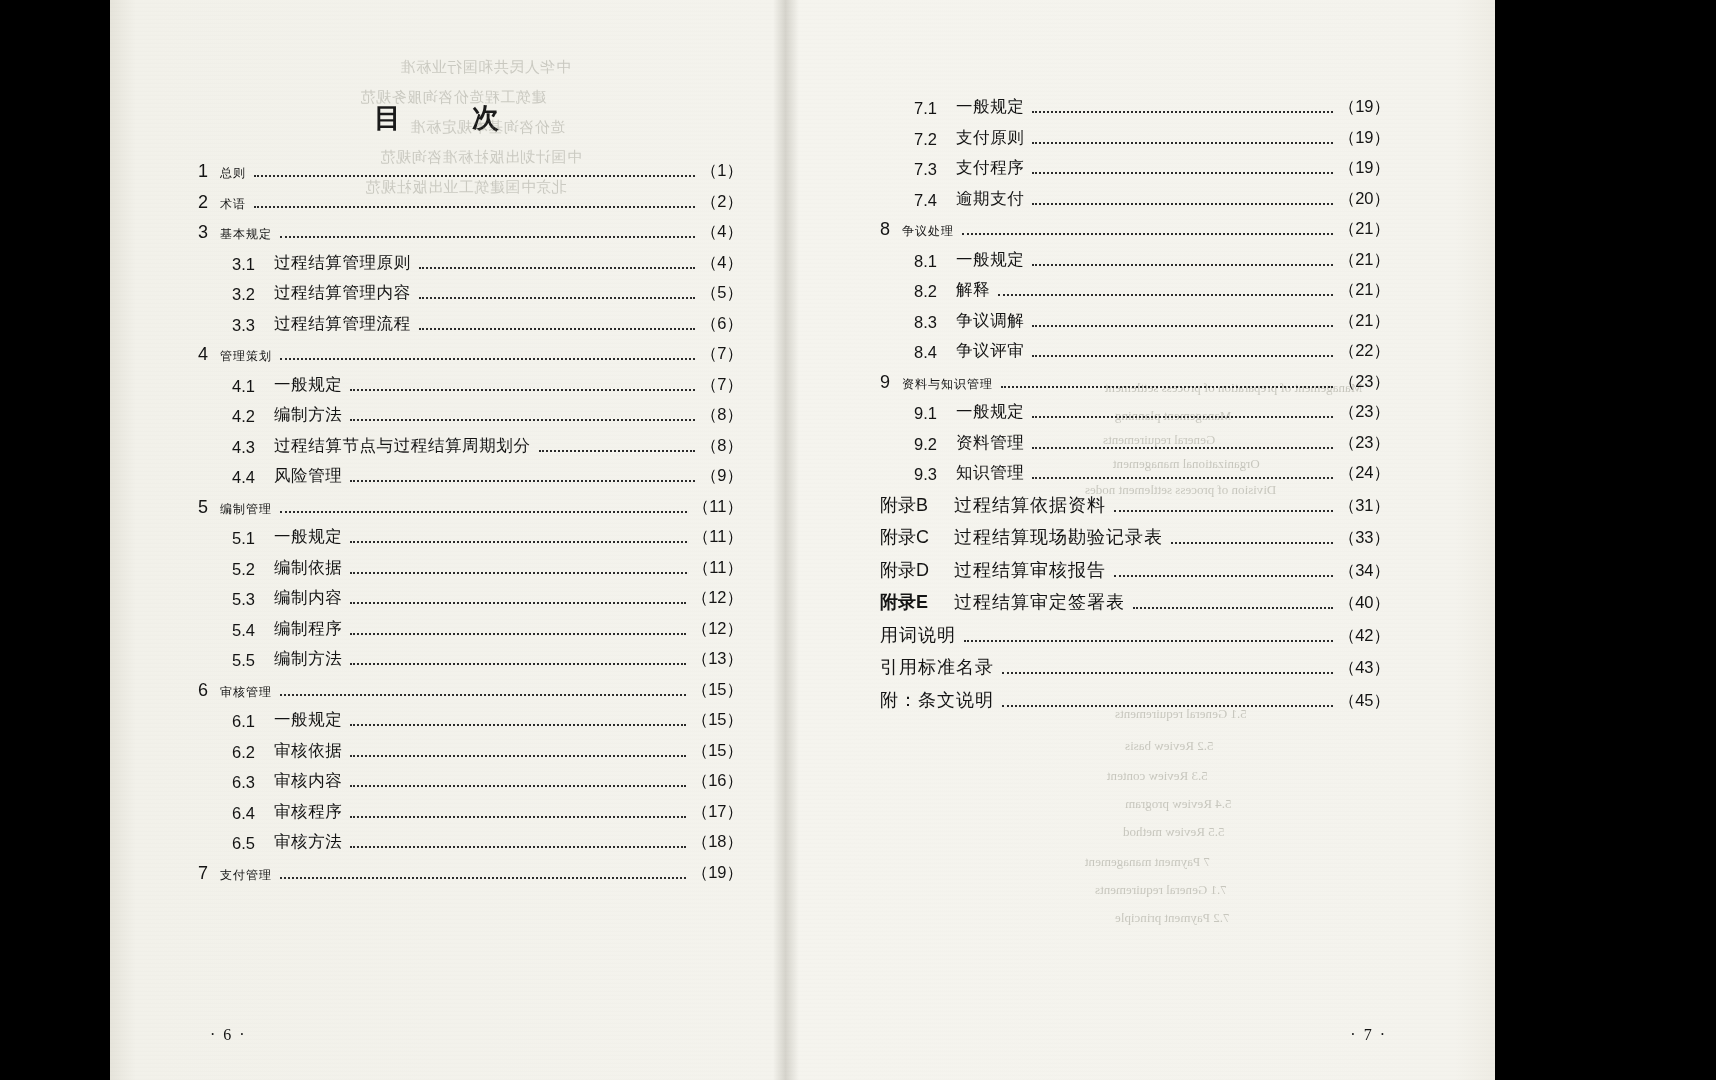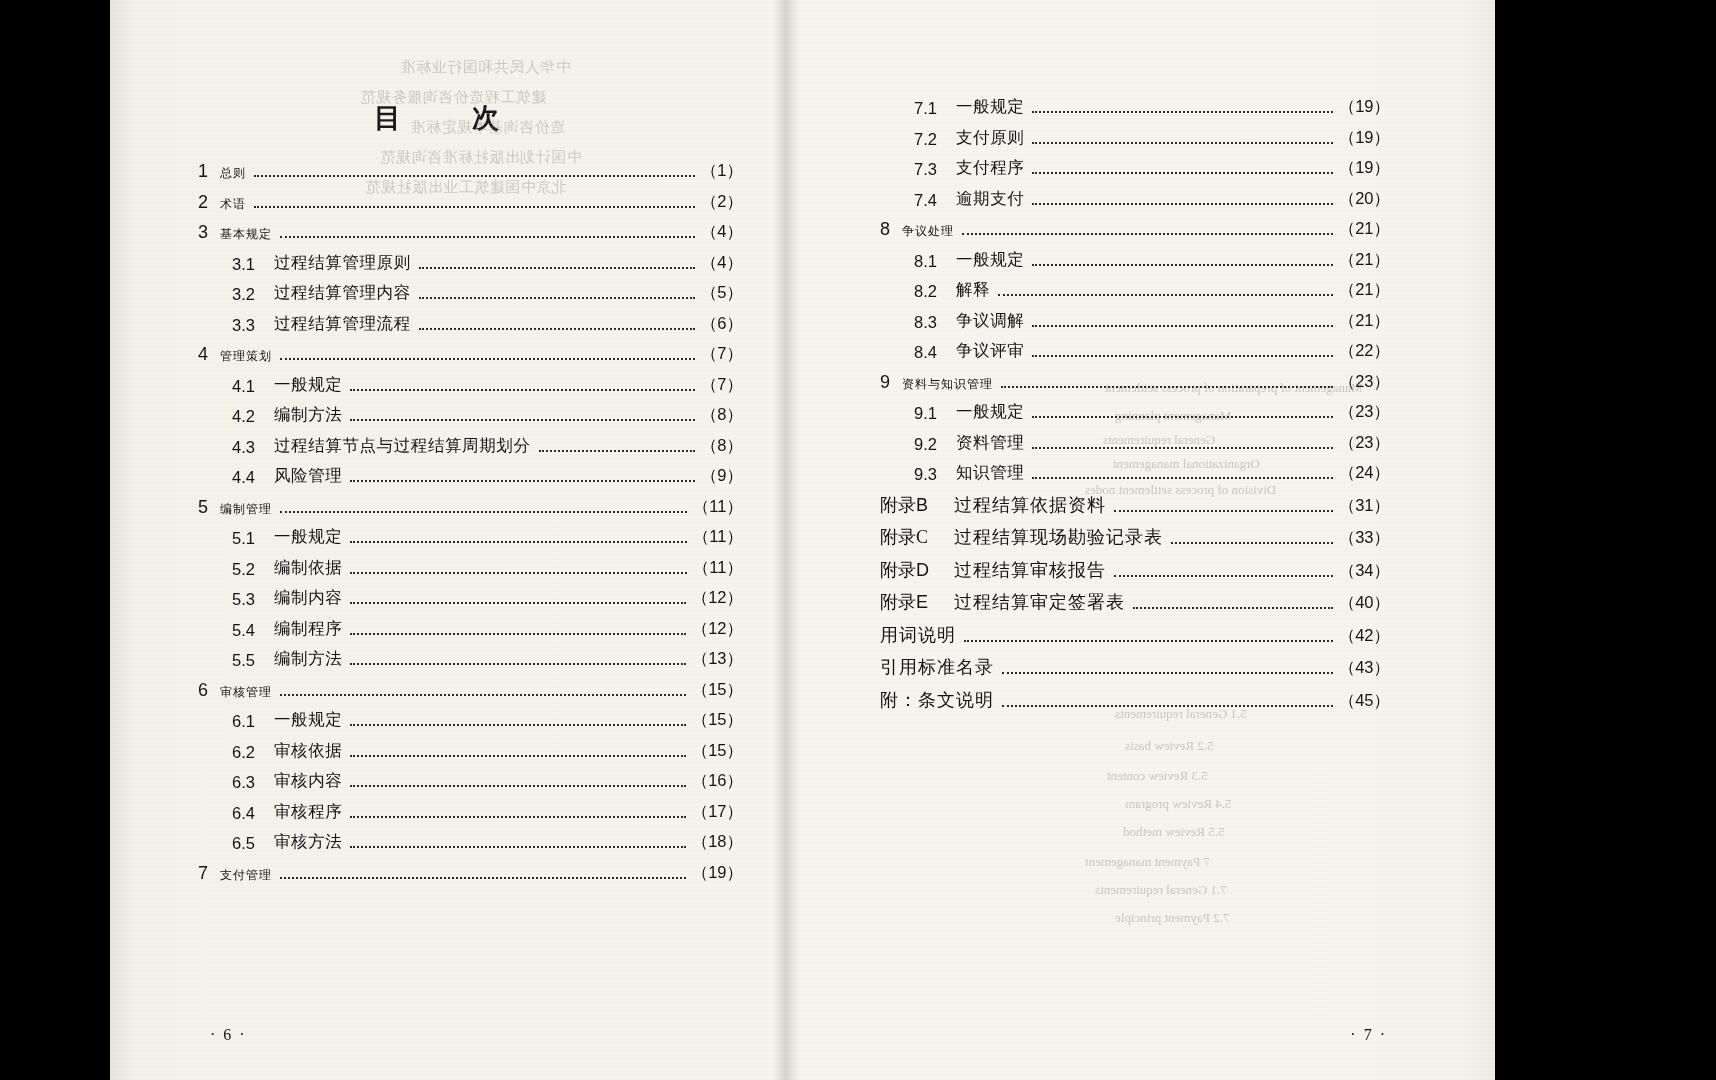--- a/index.html
+++ b/index.html
@@ -353,33 +353,33 @@
           <span class="dots"></span>
           <span class="pg">（24）</span>
         </li>
         <li class="toc-entry appx lv1">
           <span class="num" style="width: 74px;">附录B</span>
           <span class="txt">过程结算依据资料</span>
           <span class="dots"></span>
           <span class="pg">（31）</span>
         </li>
         <li class="toc-entry appx lv1">
-          <span class="num" style="width: 74px; font-family: Liberation Serif, serif;">附录C</span>
+          <span class="num" style="width: 74px;">附录C</span>
           <span class="txt">过程结算现场勘验记录表</span>
           <span class="dots"></span>
           <span class="pg">（33）</span>
         </li>
         <li class="toc-entry appx lv1">
           <span class="num" style="width: 74px;">附录D</span>
           <span class="txt">过程结算审核报告</span>
           <span class="dots"></span>
           <span class="pg">（34）</span>
         </li>
         <li class="toc-entry appx lv1">
-          <span class="num" style="width: 74px;">附录E</span>
+          <span class="num" style="width: 74px; font-weight: bold;">附录E</span>
           <span class="txt">过程结算审定签署表</span>
           <span class="dots"></span>
           <span class="pg">（40）</span>
         </li>
         <li class="toc-entry appx lv1">
           <span class="num" style="width: 0px;"></span>
           <span class="txt">用词说明</span>
           <span class="dots"></span>
           <span class="pg">（42）</span>
         </li>

